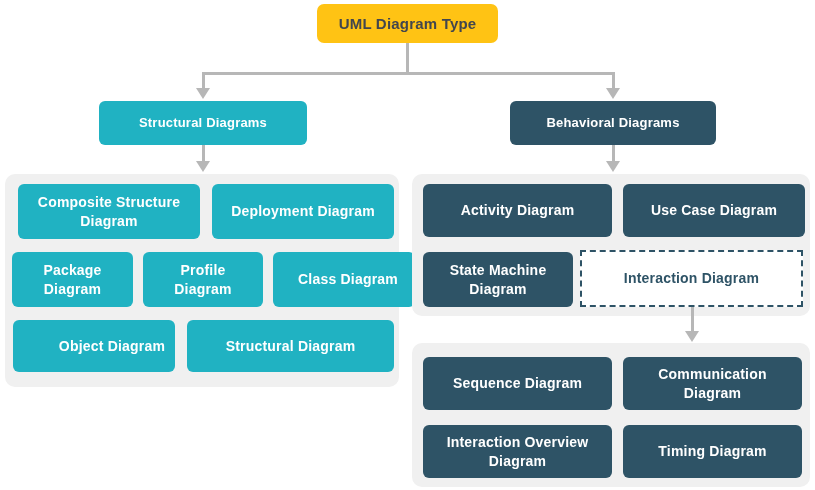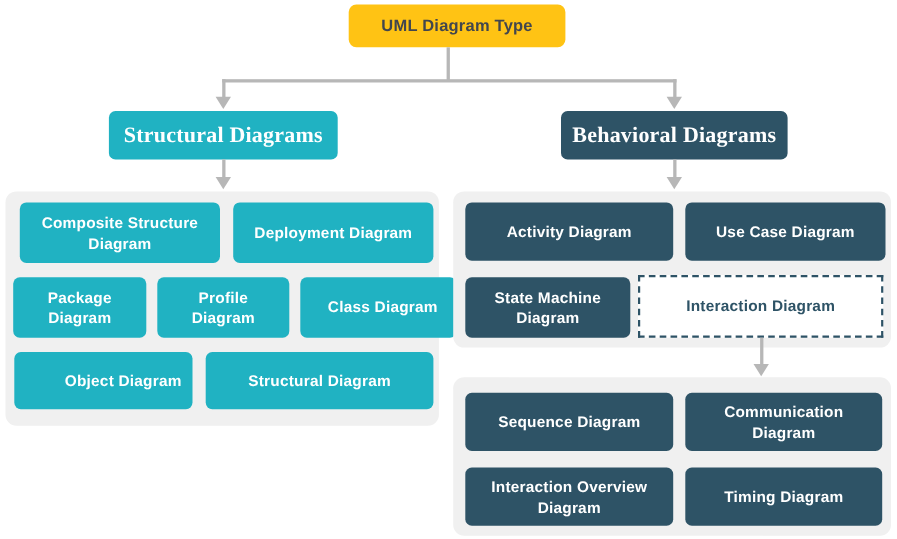--- a/index.html
+++ b/index.html
@@ -34,21 +34,21 @@
     padding: 0 8px;
     box-sizing: border-box;
     letter-spacing: 0.2px;
   }
   .root-node {
     background: var(--yellow);
     color: var(--root-text);
     font-size: 15px;
     border-radius: 7px;
   }
-  .header-node { font-size: 20px; font-family: Liberation Serif, serif; }
+  .header-node { font-size: 13px; }
   .teal { background: var(--teal); }
   .dark { background: var(--dark); }
   .dashed {
     background: #FFFFFF;
     border: 2px dashed var(--dark);
     color: var(--dark);
     border-radius: 0;
   }
   .group {
     position: absolute;
@@ -66,21 +66,21 @@
     border-left: 7px solid transparent;
     border-right: 7px solid transparent;
     border-top: 11px solid var(--connector);
   }
 </style>
 </head>
 <body>
 
 <div class="canvas">
 
-  <div class="node root-node" style="left:317px; top:4px; width:197px; height:39px;text-align:center;">UML Diagram Type</div>
+  <div class="node root-node" style="left:317px; top:4px; width:181px; height:39px;text-align:center;">UML Diagram Type</div>
 
   <div class="line" style="left:406px; top:43px; width:3px; height:31px;"></div>
   <div class="line" style="left:202px; top:72px; width:413px; height:3px;"></div>
   <div class="line" style="left:202px; top:72px; width:3px; height:17px;"></div>
   <div class="arrowhead" style="left:196px; top:88px;"></div>
   <div class="line" style="left:612px; top:72px; width:3px; height:17px;"></div>
   <div class="arrowhead" style="left:606px; top:88px;"></div>
 
   <div class="node teal header-node" style="left:99px; top:101px; width:208px; height:44px;">Structural Diagrams</div>
   <div class="node dark header-node" style="left:510px; top:101px; width:206px; height:44px;">Behavioral Diagrams</div>

